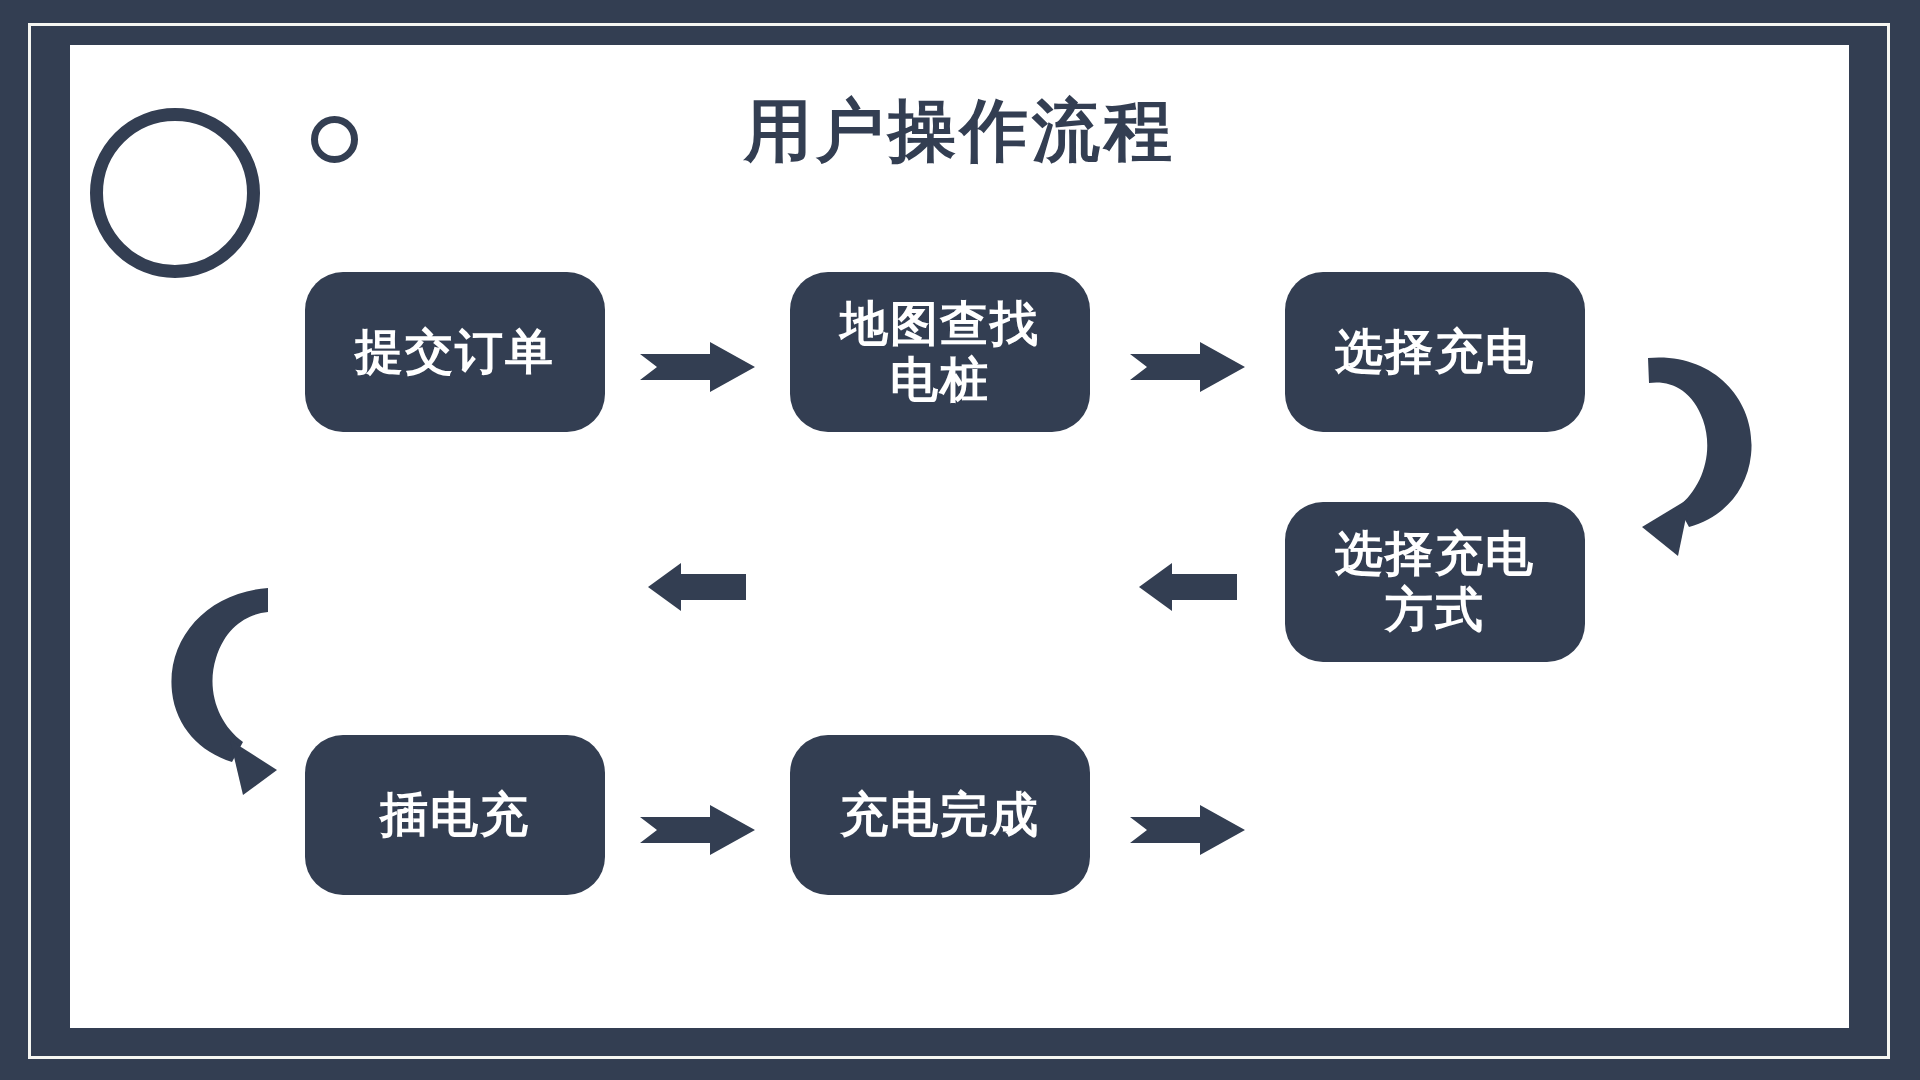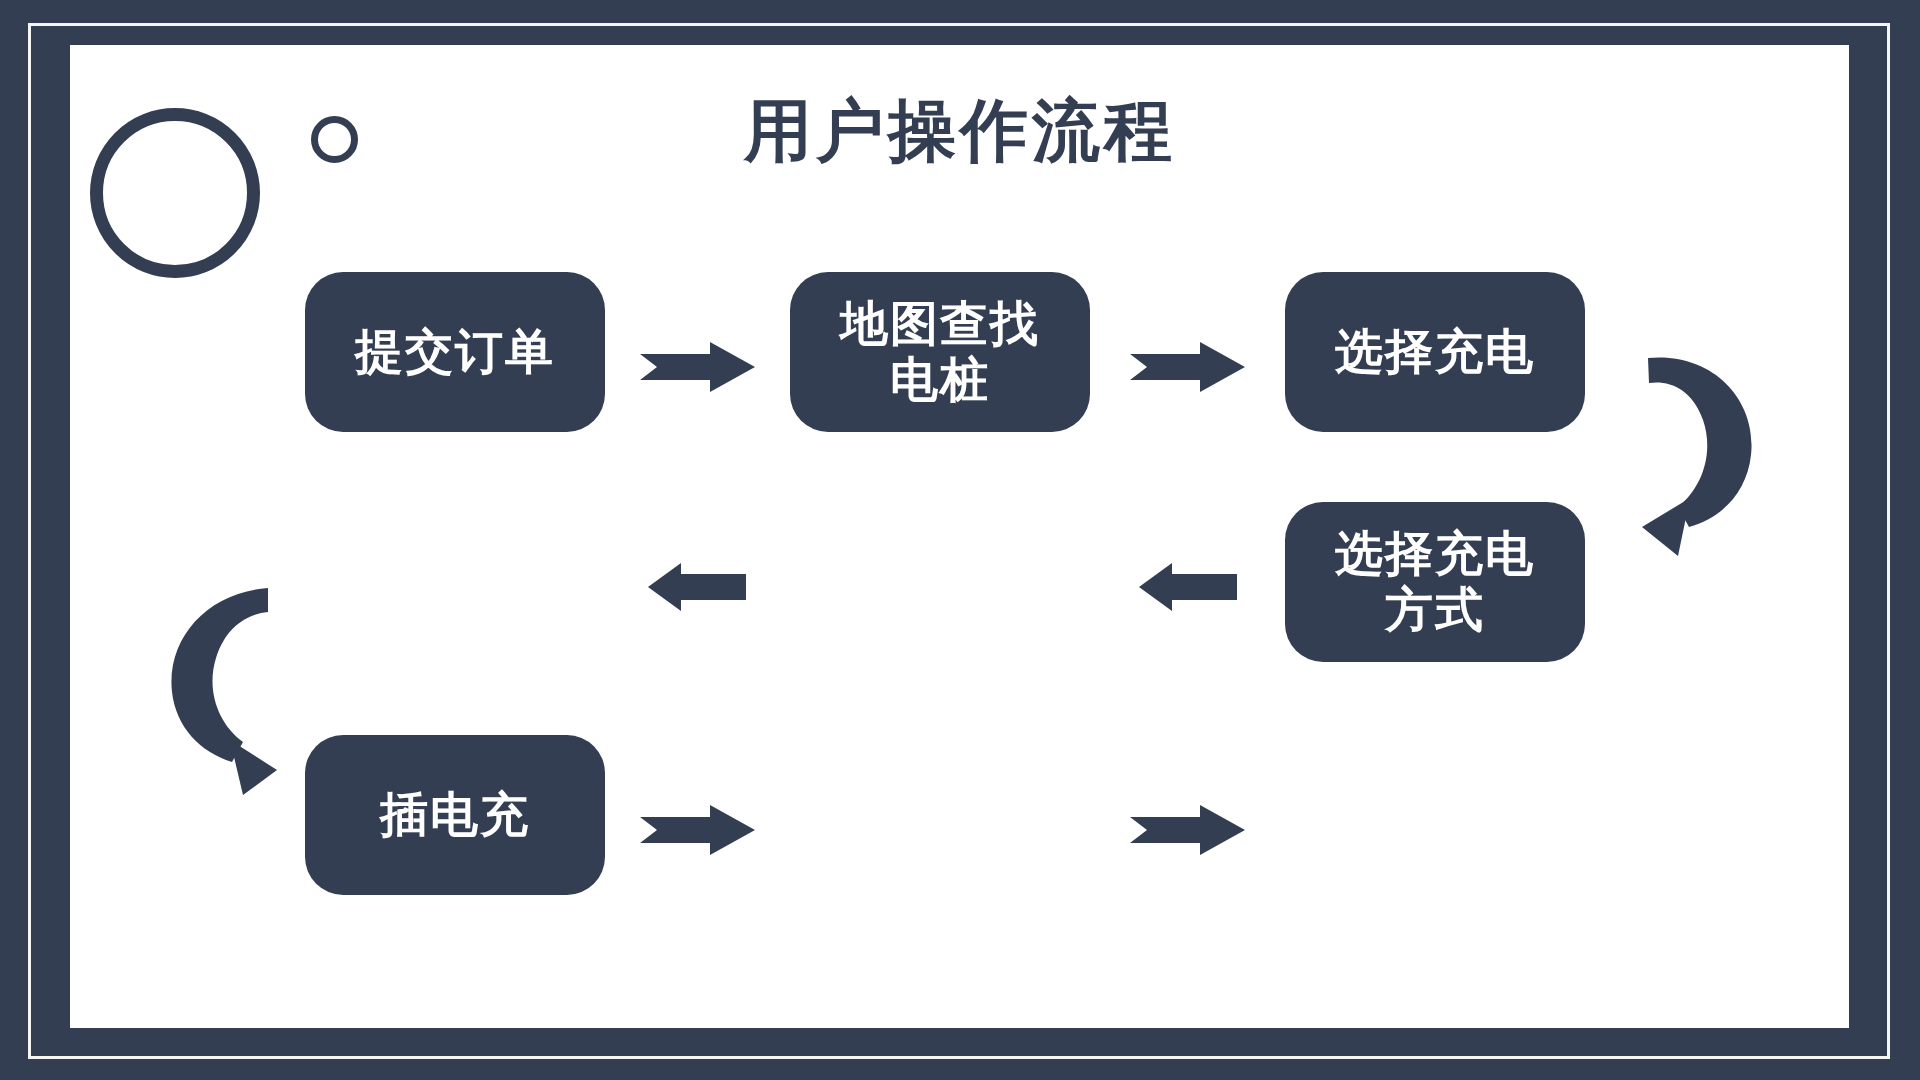--- a/index.html
+++ b/index.html
@@ -74,20 +74,21 @@
 
   <div class="box" style="left:305px; top:272px">提交订单</div>
   <div class="box" style="left:790px; top:272px">地图查找
 电桩</div>
   <div class="box" style="left:1285px; top:272px">选择充电</div>
 
   <div class="box" style="left:305px; top:735px">插电充</div>
 
   <div class="box" style="left:1285px; top:502px">选择充电
 方式</div>
+  <div class="box" style="left:790px; top:735px">充电完成</div>
 
   <div class="arrow" style="left:640px; top:342px">
     <svg width="115" height="50" viewBox="0 0 115 50">
       <polygon class="fill-navy" points="0,12 70,12 70,0 115,25 70,50 70,38 0,38 17,25"></polygon>
     </svg>
   </div>
   <div class="arrow" style="left:1130px; top:342px">
     <svg width="115" height="50" viewBox="0 0 115 50">
       <polygon class="fill-navy" points="0,12 70,12 70,0 115,25 70,50 70,38 0,38 17,25"></polygon>
     </svg>

